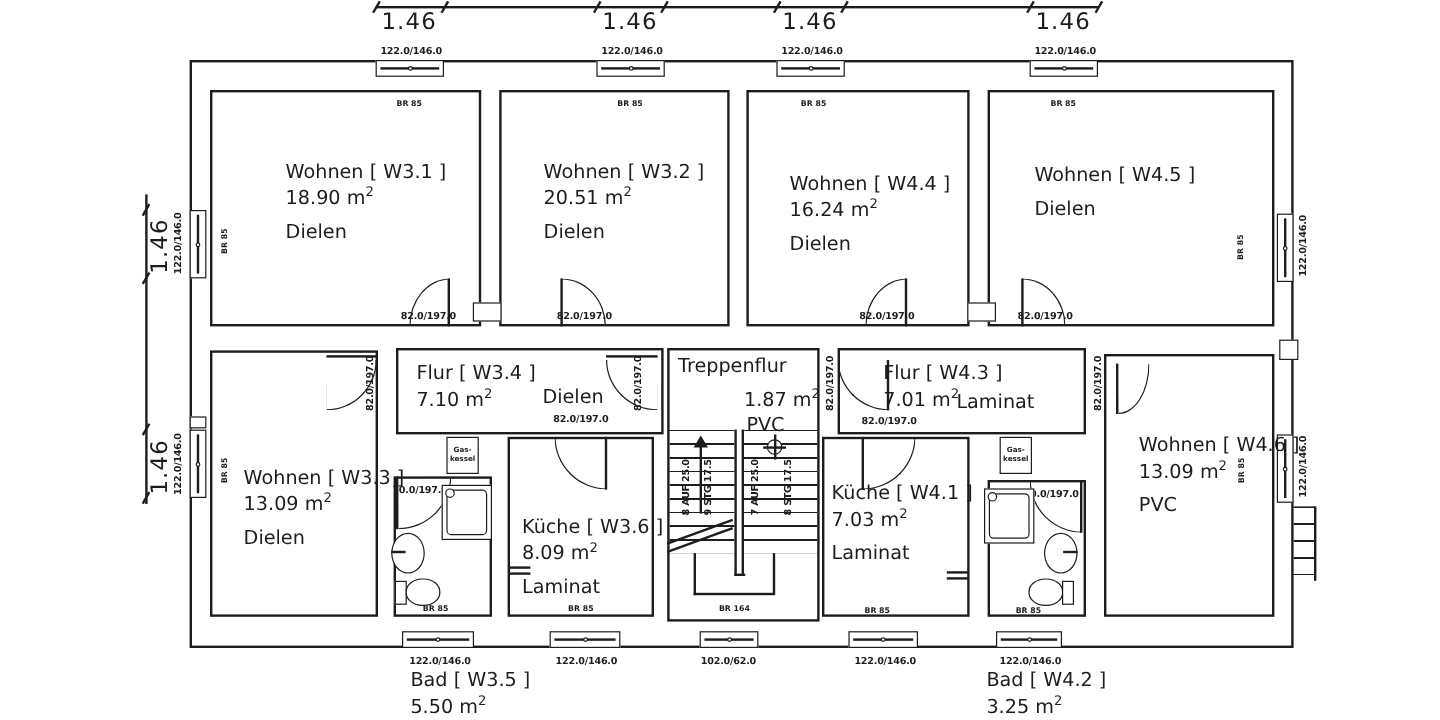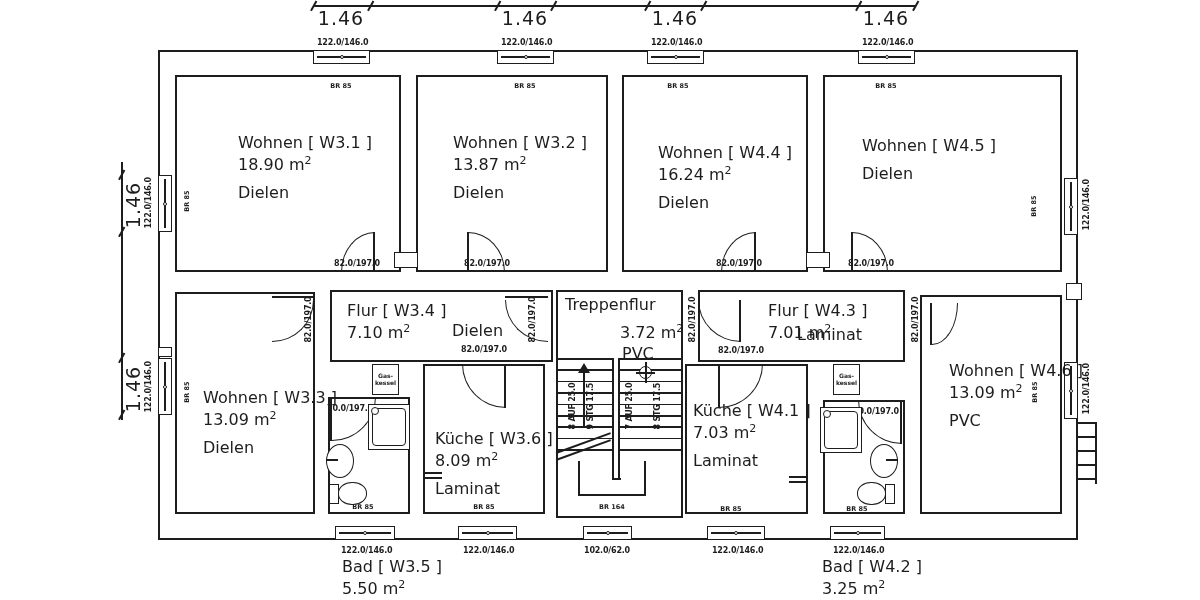--- a/index.html
+++ b/index.html
@@ -263,21 +263,21 @@
   <div class="line" style="left:789px;top:481px;width:18px;height:1.5px;"></div>
 
   <div class="rlabel" style="left:238px;top:132px;">
     <div>Wohnen [ W3.1 ]</div>
     <div><span>18.90</span> <span>m</span><sup>2</sup></div>
     <div class="fl">Dielen</div>
   </div>
 
   <div class="rlabel" style="left:453px;top:132px;">
     <div>Wohnen [ W3.2 ]</div>
-    <div><span>13.87</span> <span>m</span><sup>2</sup></div>
+    <div><span>20.51</span> <span>m</span><sup>2</sup></div>
     <div class="fl">Dielen</div>
   </div>
 
   <div class="rlabel" style="left:658px;top:142px;">
     <div>Wohnen [ W4.4 ]</div>
     <div><span>16.24</span> <span>m</span><sup>2</sup></div>
     <div class="fl">Dielen</div>
   </div>
 
   <div class="rlabel" style="left:862px;top:135px;">
@@ -291,24 +291,24 @@
     <div class="fl">Dielen</div>
   </div>
 
   <div class="rlabel" style="left:347px;top:300px;">
     <div>Flur [ W3.4 ]</div>
     <div><span>7.10</span> <span>m</span><sup>2</sup></div>
   </div>
   <div class="t big" style="left:452px;top:320px;">Dielen</div>
 
   <div class="t big" style="left:565px;top:294px;">Treppenflur</div>
-  <div class="t big" style="left:620px;top:322px;"><span>3.72</span> <span>m</span><sup>2</sup></div>
+  <div class="t big" style="left:620px;top:322px;"><span>1.87</span> <span>m</span><sup>2</sup></div>
   <div class="t big" style="left:622px;top:343px;">PVC</div>
 
-  <div class="rlabel" style="left:736px;top:300px;margin-left:32px;">
+  <div class="rlabel" style="left:736px;top:300px;">
     <div>Flur [ W4.3 ]</div>
     <div><span>7.01</span> <span>m</span><sup>2</sup></div>
   </div>
   <div class="t big" style="left:797px;top:324px;">Laminat</div>
 
   <div class="rlabel" style="left:949px;top:360px;">
     <div>Wohnen [ W4.6 ]</div>
     <div><span>13.09</span> <span>m</span><sup>2</sup></div>
     <div class="fl">PVC</div>
   </div>

